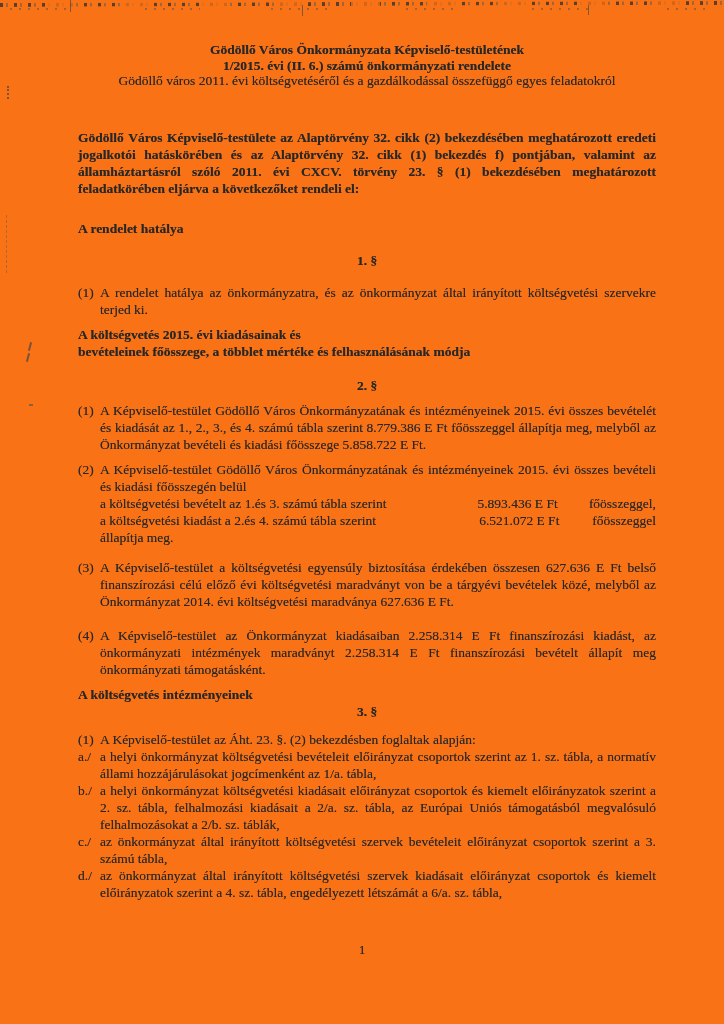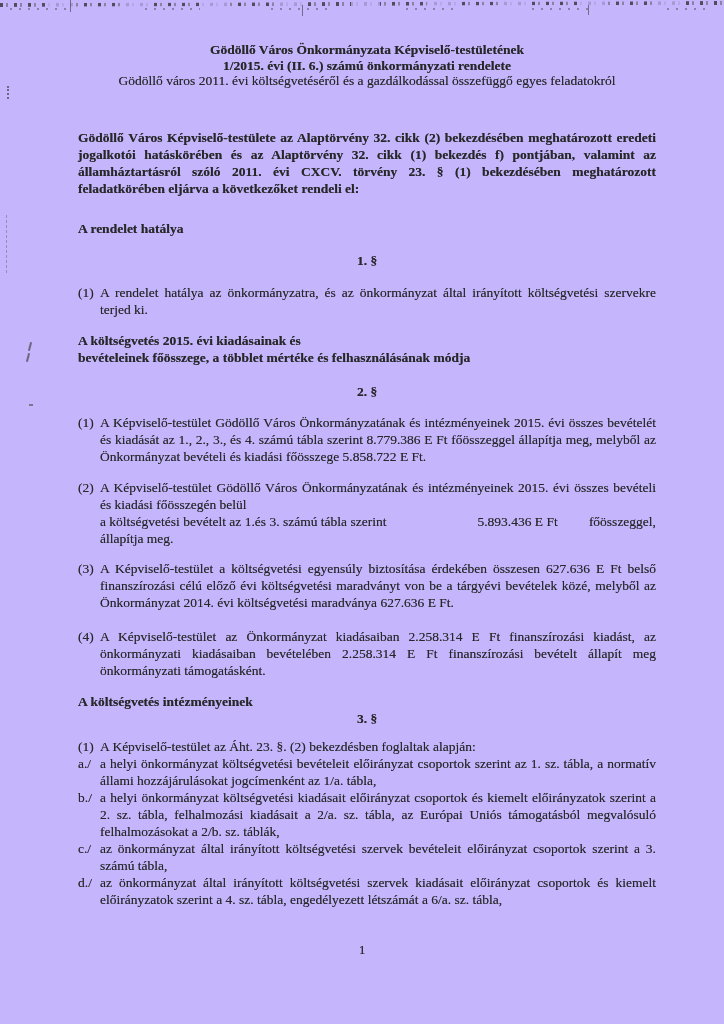--- a/index.html
+++ b/index.html
@@ -1,34 +1,34 @@
 <!DOCTYPE html>
 <html><head>
 <meta charset="utf-8">
 <style>
   html,body { margin:0; padding:0; background:#e8e8e8; }
   .page {
     position:relative; width:724px; height:1024px; margin:0 auto;
-    background:#c4b5fd; overflow:hidden;
+    background:#f97316; overflow:hidden;
     font-family:"Liberation Serif","DejaVu Serif",serif;
     color:#272727; font-size:13.5px; line-height:17px;
     text-shadow:0 0 0.5px rgba(40,40,40,0.55);
   }
   .content { position:absolute; left:78px; top:0; width:578px; }
 
   
   .title-block { padding-top:42px; text-align:center; line-height:15.5px; }
   .t-bold { font-weight:bold; }
 
   
   .preamble { margin-top:40px; text-align:justify;font-weight:bold; }
   .sec-heading { font-weight:bold; }
   .sec-number { text-align:center; font-weight:bold; }
   .mt23{margin-top:23px;} .mt17{margin-top:17px;} .mt15{margin-top:15px;}
-  .mt14{margin-top:14px;} .mt13{margin-top:13px;} .mt11{margin-top:11px;}
+  .mt14{margin-top:8px;} .mt13{margin-top:13px;} .mt11{margin-top:11px;}
   .mt0{margin-top:0;}
 
   .para { display:flex; }
   .plabel { flex:none; width:22px; }
   .ptext { flex:1; text-align:justify; }
   .ptext-plain { flex:1; }
 
   .vrow { display:flex;justify-content:space-between; }
   .vleft { flex:none; width:368px; }
   .vval { flex:none; width:102px; }
@@ -115,32 +115,37 @@
 
     <div class="para mt14">
       <span class="plabel">(2)</span>
       <div class="ptext-plain">
         <div class="ptext">A Képviselő-testület Gödöllő Város Önkormányzatának és intézményeinek 2015. évi összes bevételi és kiadási főösszegén belül</div>
         <div class="vrow">
           <span class="vleft">a költségvetési bevételt az 1.és 3. számú tábla szerint</span>
           <span class="vval">5.893.436 E Ft</span>
           <span class="vsuffix">főösszeggel,</span>
         </div>
+        <div class="vrow">
+          <span class="vleft">a költségvetési kiadást a 2.és 4. számú tábla szerint</span>
+          <span class="vval">6.521.072 E Ft</span>
+          <span class="vsuffix">főösszeggel</span>
+        </div>
         <div>állapítja meg.</div>
       </div>
     </div>
 
     <div class="para mt13">
       <span class="plabel">(3)</span>
       <div class="ptext">A Képviselő-testület a költségvetési egyensúly biztosítása érdekében összesen 627.636 E Ft belső finanszírozási célú előző évi költségvetési maradványt von be a tárgyévi bevételek közé, melyből az Önkormányzat 2014. évi költségvetési maradványa 627.636 E Ft.</div>
     </div>
 
     <div class="para mt17">
       <span class="plabel">(4)</span>
-      <div class="ptext">A Képviselő-testület az Önkormányzat kiadásaiban 2.258.314 E Ft finanszírozási kiadást, az önkormányzati kiadásaiban bevételében 2.258.314 E Ft finanszírozási bevételt állapít meg önkormányzati támogatásként.</div>
+      <div class="ptext">A Képviselő-testület az Önkormányzat kiadásaiban 2.258.314 E Ft finanszírozási kiadást, az önkormányzati intézmények maradványt 2.258.314 E Ft finanszírozási bevételt állapít meg önkormányzati támogatásként.</div>
     </div>
 
     <div class="sec-heading mt14">A költségvetés intézményeinek</div>
     <div class="sec-number mt0">3. §</div>
 
     <div class="para mt11">
       <span class="plabel">(1)</span>
       <div class="ptext-plain">A Képviselő-testület az Áht. 23. §. (2) bekezdésben foglaltak alapján:</div>
     </div>
 

